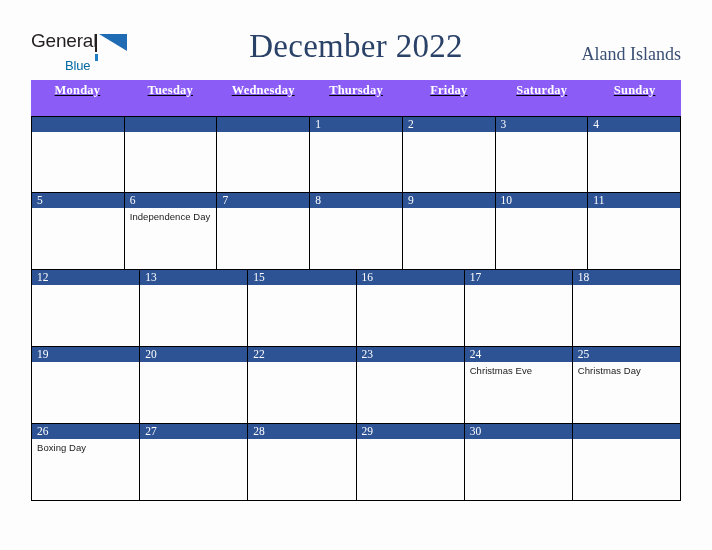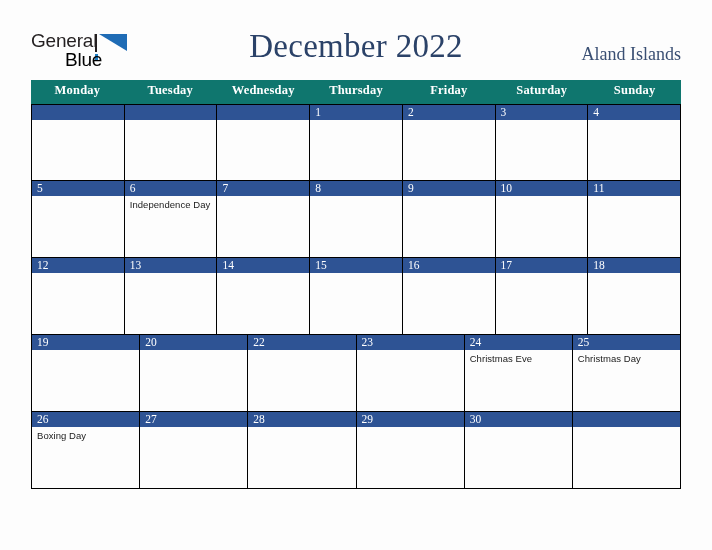--- a/index.html
+++ b/index.html
@@ -42,24 +42,24 @@
     top: 0;
     font-family: "Liberation Sans", sans-serif;
     font-size: 19px;
     color: #231f20;
     letter-spacing: -0.2px;
     line-height: 20px;
   }
   .logo-blue {
     position: absolute;
     left: 34px;
-    top: 19px;
+    top: 25px;
     font-family: "Liberation Sans", sans-serif;
-    font-size: 19px;
-    color: #000000;
+    font-size: 13px;
+    color: #0369a1;
     letter-spacing: -0.2px;
     line-height: 20px;
   }
   .logo-mark {
     position: absolute;
     left: 64px;
     top: 1px;
     width: 34px;
     height: 20px;
   }
@@ -114,22 +114,23 @@
   .grid {
     position: absolute;
     left: 31px;
     top: 80px;
     width: 650px;
   }
 
   .weekday-row {
     display: flex;
     width: 650px;
-    height: 24px;
-    background: #0f766e;
+    height: 36px;
+    background: #8b5cf6;
+    text-decoration: underline;
   }
   .weekday-cell {
     flex: 1 1 0;
     text-align: center;
     color: #ffffff;
     font-family: "Liberation Serif", serif;
     font-weight: bold;
     font-size: 12.5px;
     line-height: 20px;
     letter-spacing: 0.2px;
@@ -316,26 +317,20 @@
             <div class="event"></div>
           </div>
       </div>
       <div class="day-cell">
         <div class="day-strip">13</div>
         <div class="day-body">
             <div class="event"></div>
           </div>
       </div>
       <div class="day-cell">
-        <div class="day-strip">14</div>
-        <div class="day-body">
-            <div class="event"></div>
-          </div>
-      </div>
-      <div class="day-cell">
         <div class="day-strip">15</div>
         <div class="day-body">
             <div class="event"></div>
           </div>
       </div>
       <div class="day-cell">
         <div class="day-strip">16</div>
         <div class="day-body">
             <div class="event"></div>
           </div>

